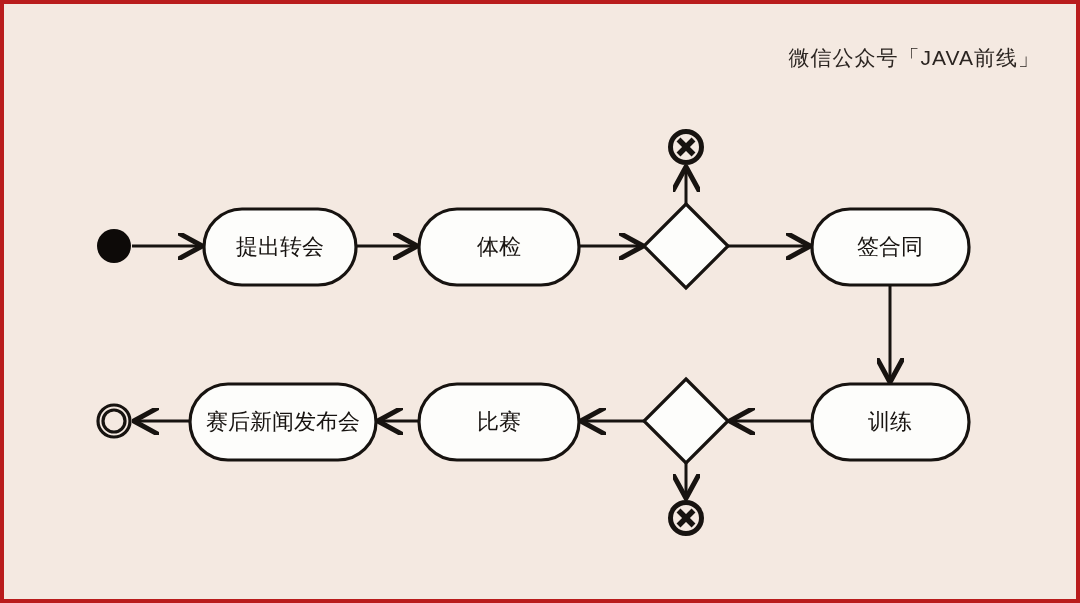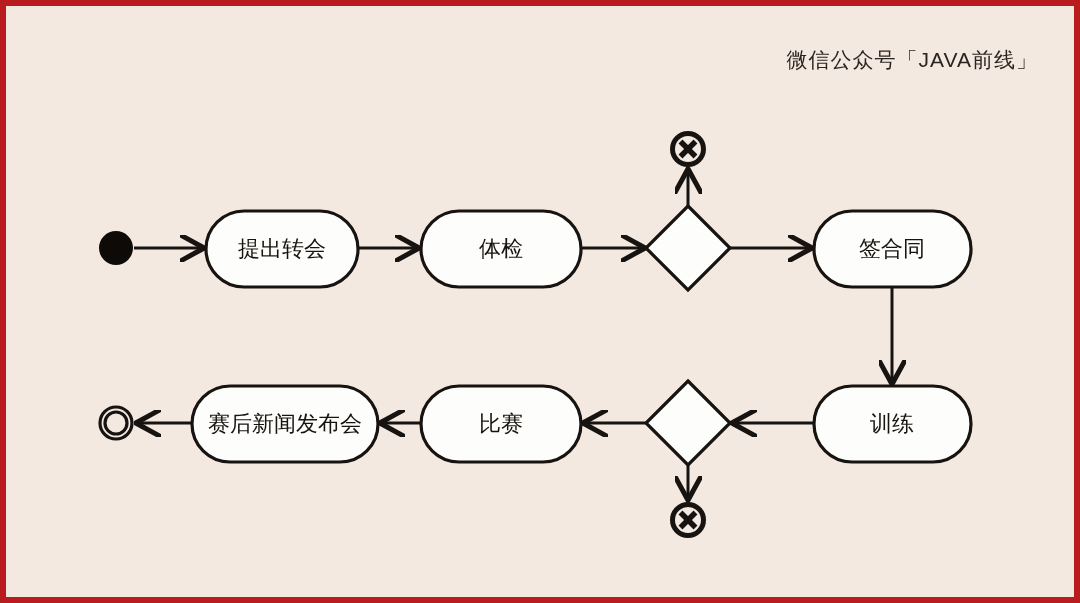--- a/index.html
+++ b/index.html
@@ -6,21 +6,21 @@
     margin: 0;
     padding: 0;
     background: #ffffff;
   }
   #canvas {
     position: relative;
     width: 1080px;
     height: 603px;
     background: #f4e9e1;
     box-sizing: border-box;
-    border: 6px solid #b91c1c;
+    border: 4px solid #b91c1c;
     overflow: hidden;
     font-family: "Liberation Sans", "DejaVu Sans", sans-serif;
   }
   #diagram-svg {
     position: absolute;
     left: 0;
     top: 0;
     width: 1080px;
     height: 603px;
   }

